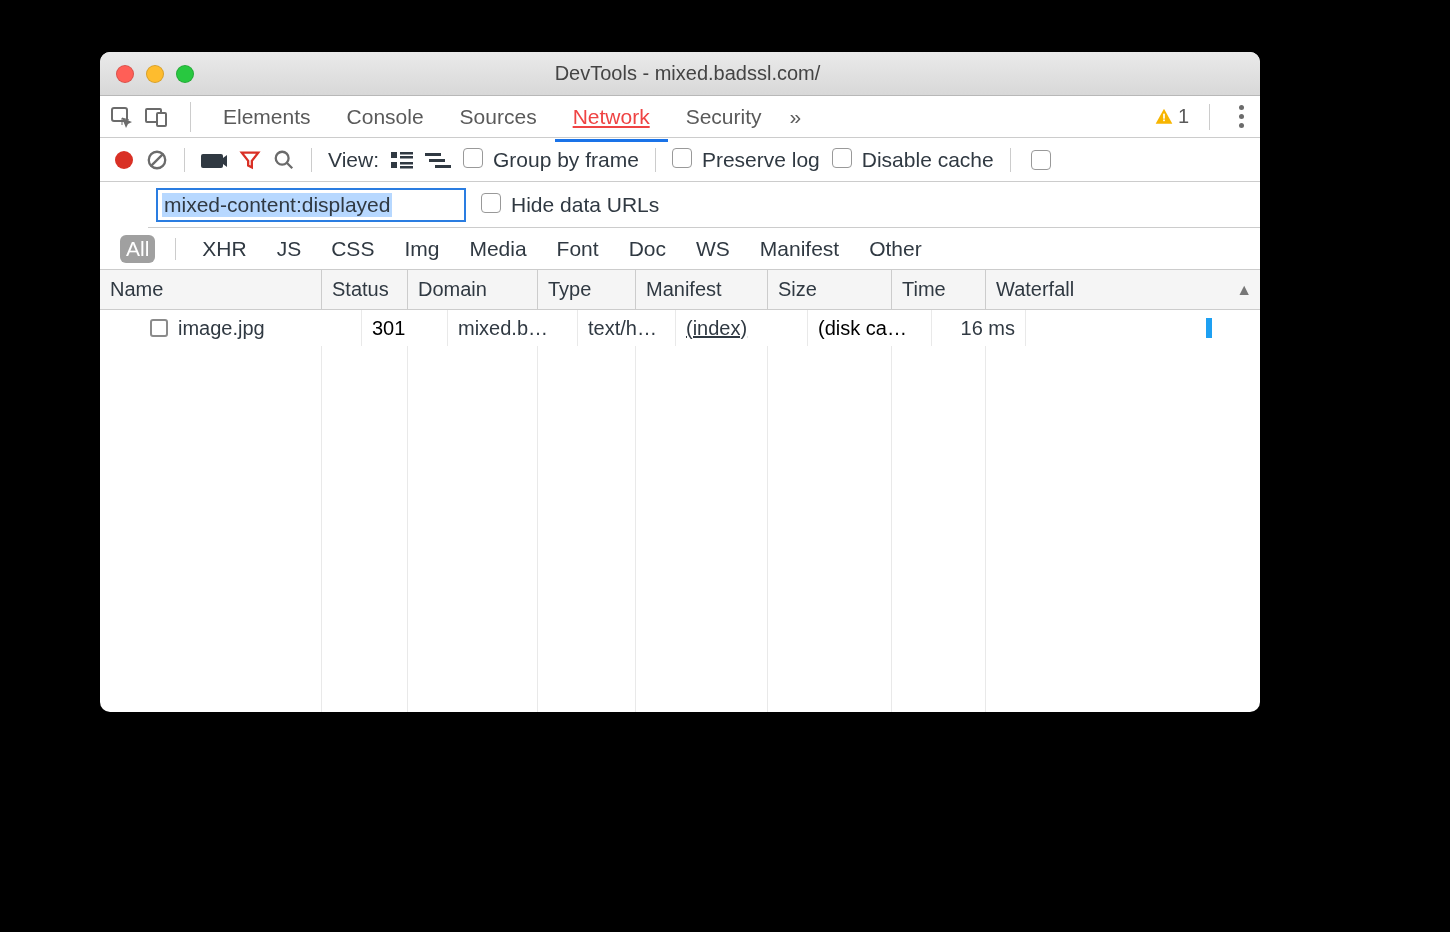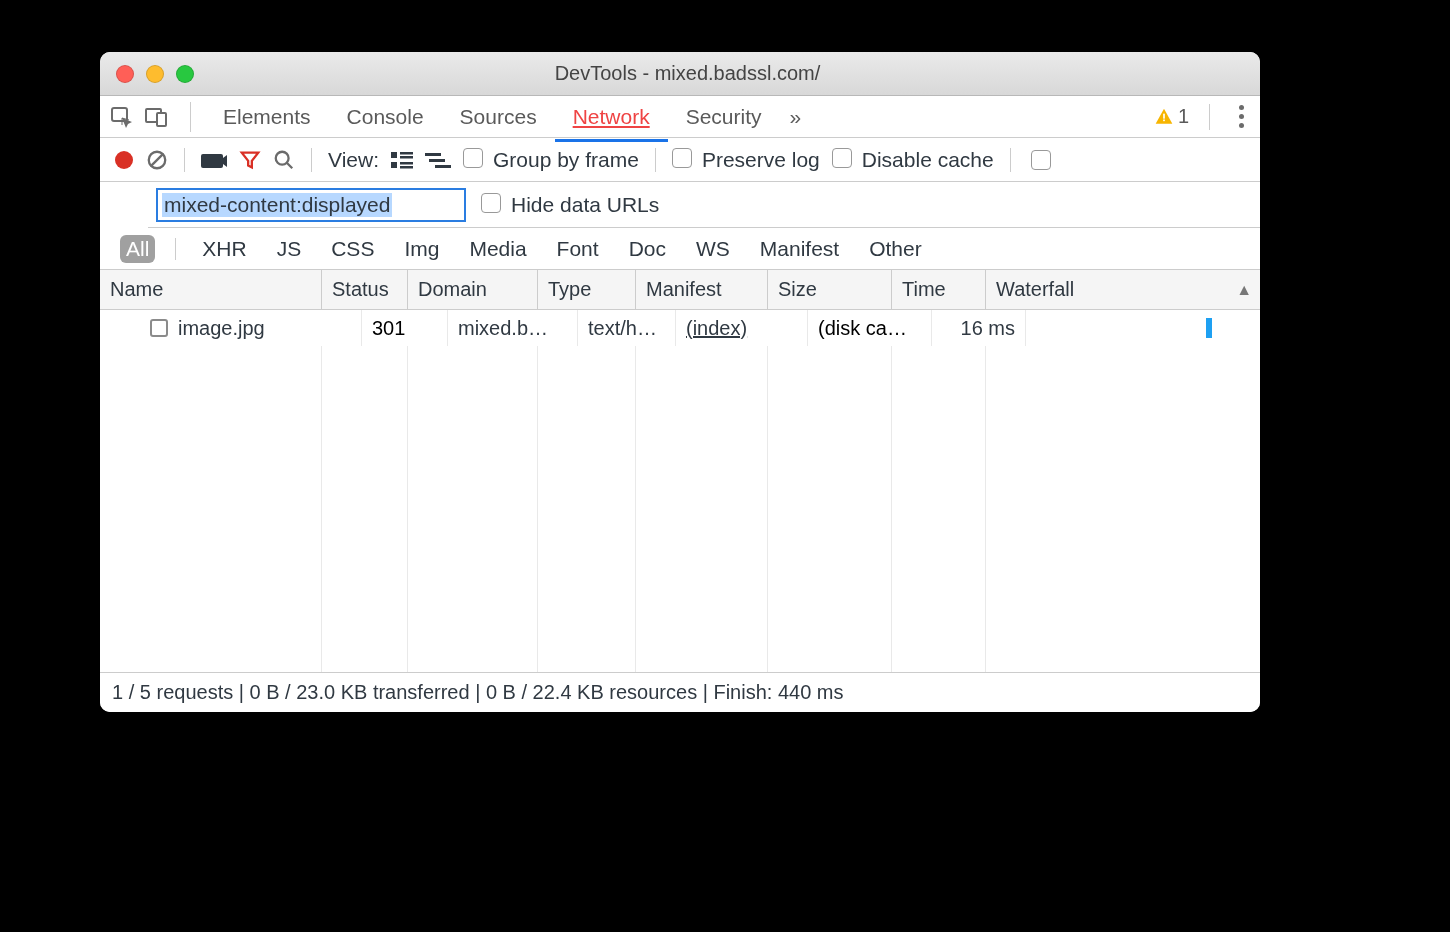--- a/index.html
+++ b/index.html
@@ -398,17 +398,14 @@
         <div class="col-domain" style="border-right:1px solid #e9e9e9;"></div>
         <div class="col-type" style="border-right:1px solid #e9e9e9;"></div>
         <div class="col-initiator" style="border-right:1px solid #e9e9e9;"></div>
         <div class="col-size" style="border-right:1px solid #e9e9e9;"></div>
         <div class="col-time" style="border-right:1px solid #e9e9e9;"></div>
         <div class="col-waterfall"></div>
       </div>
     </div>
   </div>
 
-  <div class="statusbar">
-    <span>1 / 5 requests | 0 B / 23.0 KB transferred | 0 B / 22.4 KB resources | Finish: 440 ms</span>
-  </div>
 
 </div>
 
 </body></html>

